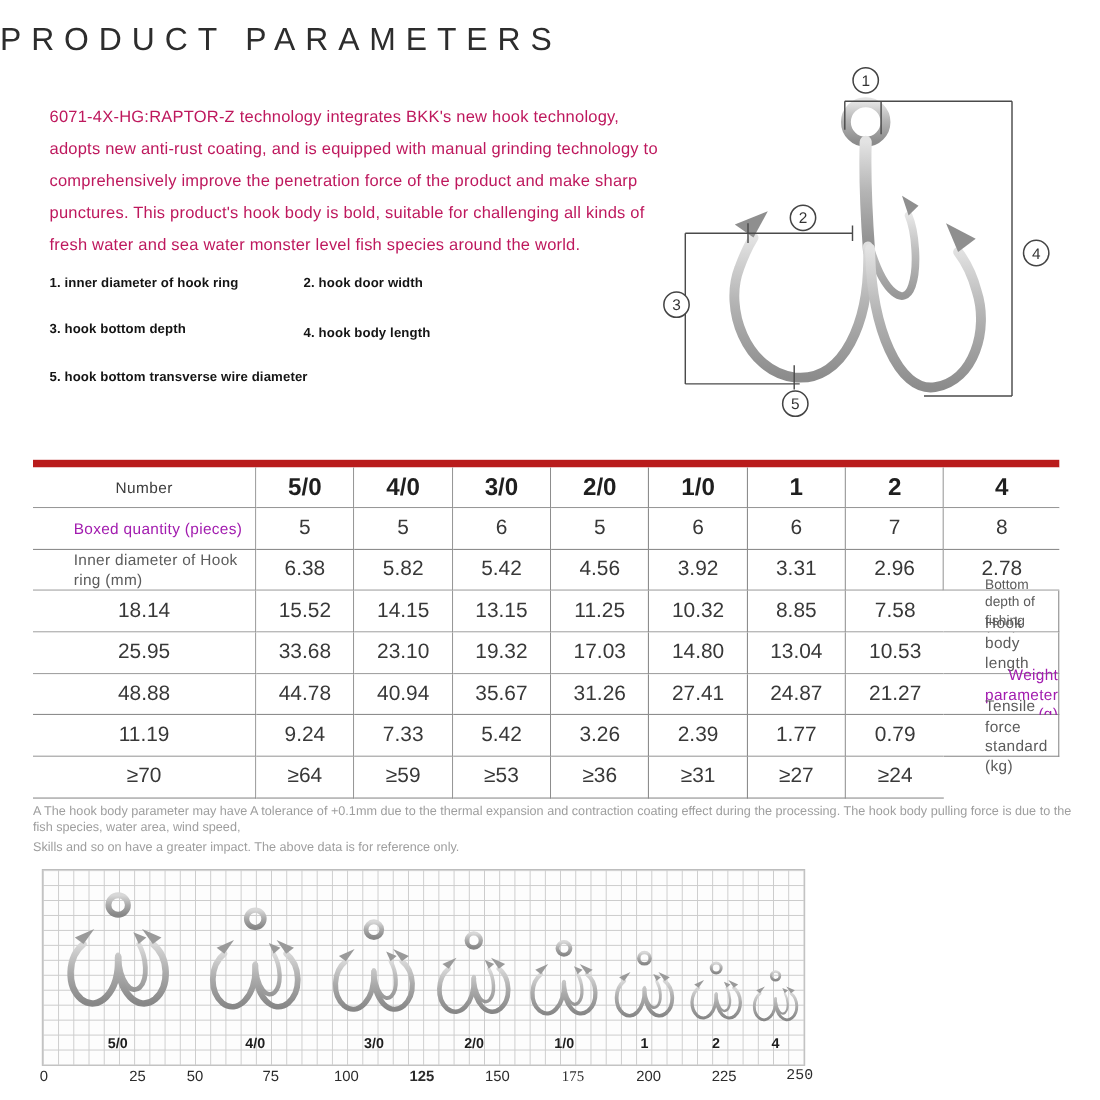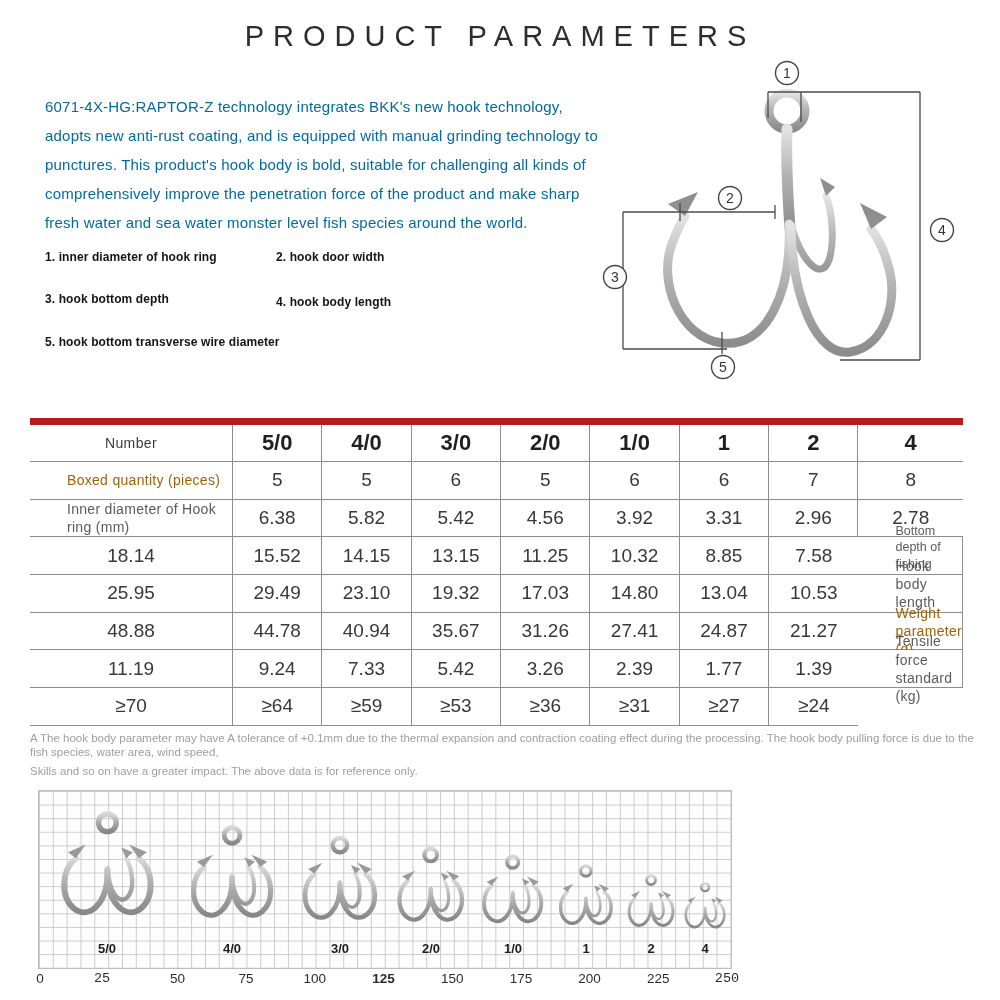--- a/index.html
+++ b/index.html
@@ -1,43 +1,43 @@
 <!DOCTYPE html>
 <html><head>
 <meta charset="utf-8">
 <style>
   html,body{margin:0;padding:0;background:#fff;}
   .page{position:relative;width:1000px;height:1000px;background:#ffffff;overflow:hidden;
         font-family:"Liberation Sans", sans-serif;}
 
-  .title{position:absolute;left:0;right:0;top:20px;text-align:center;margin:0;
+  .title{position:absolute;left:0;right:0;top:20px;margin:0;
          font-size:29px;font-weight:400;letter-spacing:9px;color:#2d2d2d;}
 
-  .desc{position:absolute;left:45px;top:92px;color:#0369a1;font-size:15px;line-height:29px;
+  .desc{position:absolute;left:45px;top:92px;color:#be185d;font-size:15px;line-height:29px;
         letter-spacing:.2px;}
   .desc div{white-space:nowrap;}
 
   .legend-item{position:absolute;font-size:12px;color:#141414;font-weight:600;letter-spacing:.1px;}
 
   .diagram{position:absolute;left:570px;top:58px;width:430px;height:330px;}
   .diagram text{font-size:14px;fill:#333;font-family:"Liberation Sans",sans-serif;}
 
   #spec-table{position:absolute;left:30px;top:418px;width:933px;
               display:grid;grid-template-columns:203px repeat(8,1fr);
               grid-template-rows:37px repeat(7,37.7px);
               border-top:7px solid #b91c1c;}
   .cell{border-right:1px solid #8d8d8d;border-bottom:1px solid #8d8d8d;
         display:flex;align-items:center;justify-content:center;background:#fff;}
   .cell.col-last{border-right:none;}
   .cell.datahead{font-size:22px;font-weight:700;color:#1f1f1f;}
   .cell.rowhead{font-size:14px;color:#3c3c3c;letter-spacing:.4px;}
   .cell.value{font-size:19px;color:#383838;}
   .cell.rowlabel{justify-content:flex-start;padding-left:37px;font-size:14px;color:#5b5b5b;
                  line-height:1.3;letter-spacing:.3px;}
-  .cell.rowlabel.muted{color:#a16207;}
+  .cell.rowlabel.muted{color:#a21caf;text-align:right;}
   .cell.rowlabel.small{font-size:12.5px;letter-spacing:0;}
 
   .footnote{position:absolute;left:30px;top:731px;width:958px;color:#9e9e9e;
             font-size:11.5px;line-height:14px;}
   .footnote .fl3{margin-top:5px;}
 
   #size-chart{position:absolute;left:38px;top:790px;width:692px;height:177px;
               border:1px solid #bdbdbd;background-color:#fdfdfd;
               background-image:linear-gradient(to right,#cccccc 1px,transparent 1px),
                                linear-gradient(to bottom,#cccccc 1px,transparent 1px);
@@ -75,22 +75,22 @@
         </g>
       </symbol>
     </defs>
   </svg>
 
   <h1 class="title">PRODUCT PARAMETERS</h1>
 
   <div class="desc">
     <div>6071-4X-HG:RAPTOR-Z technology integrates BKK's new hook technology,</div>
     <div>adopts new anti-rust coating, and is equipped with manual grinding technology to</div>
+    <div>comprehensively improve the penetration force of the product and make sharp</div>
     <div>punctures. This product's hook body is bold, suitable for challenging all kinds of</div>
-    <div>comprehensively improve the penetration force of the product and make sharp</div>
     <div>fresh water and sea water monster level fish species around the world.</div>
   </div>
 
   <div class="legend-item" style="left:45px;top:250px">1. inner diameter of hook ring</div>
   <div class="legend-item" style="left:276px;top:250px">2. hook door width</div>
   <div class="legend-item" style="left:45px;top:292px">3. hook bottom depth</div>
   <div class="legend-item" style="left:276px;top:295px">4. hook body length</div>
   <div class="legend-item" style="left:45px;top:335px">5. hook bottom transverse wire diameter</div>
 
   <div class="diagram">
@@ -184,21 +184,21 @@
       <div class="cell value">18.14</div>
       <div class="cell value">15.52</div>
       <div class="cell value">14.15</div>
       <div class="cell value">13.15</div>
       <div class="cell value">11.25</div>
       <div class="cell value">10.32</div>
       <div class="cell value">8.85</div>
       <div class="cell value col-last">7.58</div>
       <div class="cell rowlabel small">Bottom depth of fishing (mm)</div>
       <div class="cell value">25.95</div>
-      <div class="cell value">29.49</div>
+      <div class="cell value">33.68</div>
       <div class="cell value">23.10</div>
       <div class="cell value">19.32</div>
       <div class="cell value">17.03</div>
       <div class="cell value">14.80</div>
       <div class="cell value">13.04</div>
       <div class="cell value col-last">10.53</div>
       <div class="cell rowlabel">Hook body length (mm)</div>
       <div class="cell value">48.88</div>
       <div class="cell value">44.78</div>
       <div class="cell value">40.94</div>
@@ -208,21 +208,21 @@
       <div class="cell value">24.87</div>
       <div class="cell value col-last">21.27</div>
       <div class="cell rowlabel muted">Weight parameter (g)</div>
       <div class="cell value">11.19</div>
       <div class="cell value">9.24</div>
       <div class="cell value">7.33</div>
       <div class="cell value">5.42</div>
       <div class="cell value">3.26</div>
       <div class="cell value">2.39</div>
       <div class="cell value">1.77</div>
-      <div class="cell value col-last">1.39</div>
+      <div class="cell value col-last">0.79</div>
       <div class="cell rowlabel">Tensile force standard (kg)</div>
       <div class="cell value">≥70</div>
       <div class="cell value">≥64</div>
       <div class="cell value">≥59</div>
       <div class="cell value">≥53</div>
       <div class="cell value">≥36</div>
       <div class="cell value">≥31</div>
       <div class="cell value">≥27</div>
       <div class="cell value col-last">≥24</div>
     </div>
@@ -262,25 +262,25 @@
         <use href="#hooksym" xlink:href="#hooksym"></use>
       </svg>
       <div class="size-label" style="left: 612px; top: 150px;">2</div>
       <svg viewBox="0 0 100 132" width="44.08" height="58" class="mini-hook" style="left: 643.96px; top: 90px;">
         <use href="#hooksym" xlink:href="#hooksym"></use>
       </svg>
       <div class="size-label" style="left: 666px; top: 150px;">4</div>
     </div>
   <div id="ruler">
       <div class="ruler-num" style="left: 40px;">0</div>
-      <div class="ruler-num" style="left: 102px; font-family: Liberation Mono, monospace;">25</div>
+      <div class="ruler-num" style="left: 125px;">25</div>
       <div class="ruler-num" style="left: 177.4px;">50</div>
       <div class="ruler-num" style="left: 246.1px;">75</div>
       <div class="ruler-num" style="left: 314.8px; text-align: center;">100</div>
       <div class="ruler-num" style="left: 383.5px; font-weight: bold;">125</div>
       <div class="ruler-num" style="left: 452.2px;">150</div>
-      <div class="ruler-num" style="left: 520.9px;">175</div>
+      <div class="ruler-num" style="left: 520.9px; font-family: Liberation Serif, serif;">175</div>
       <div class="ruler-num" style="left: 589.6px;">200</div>
       <div class="ruler-num" style="left: 658.3px;">225</div>
       <div class="ruler-num" style="left: 727px; font-family: Liberation Mono, monospace;">250</div>
     </div>
 
 </div>
 
 </body></html>

